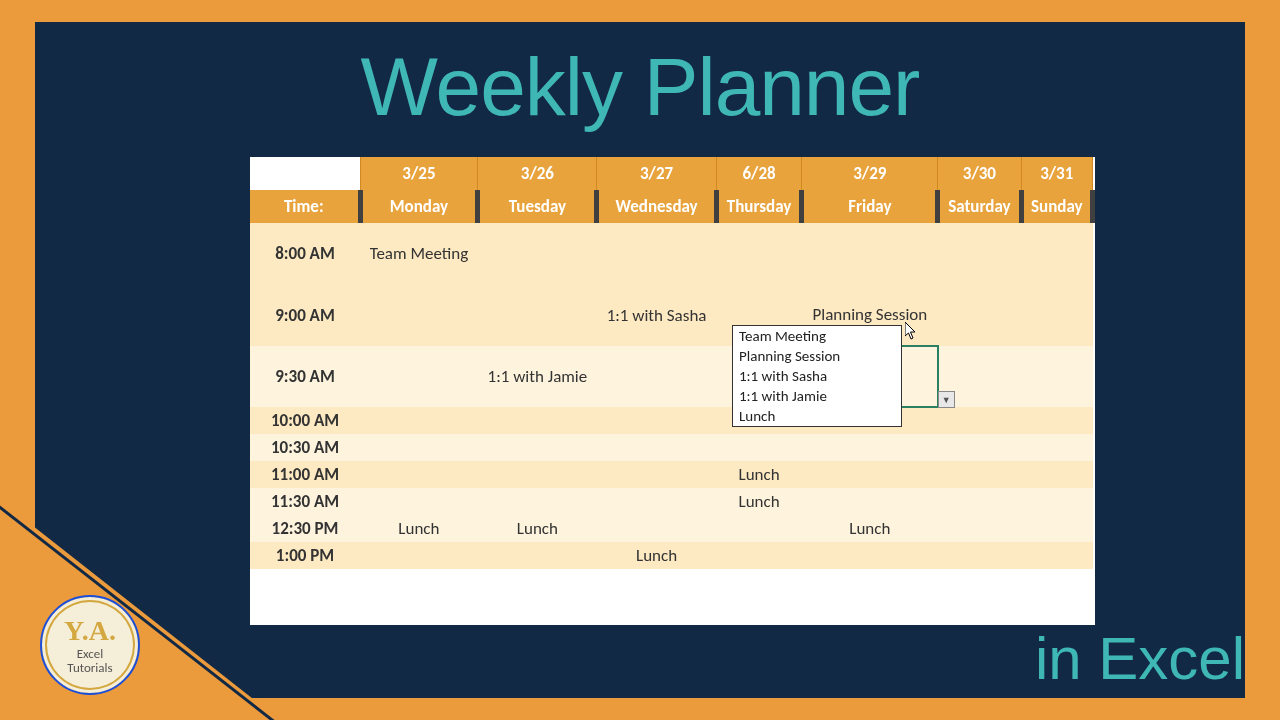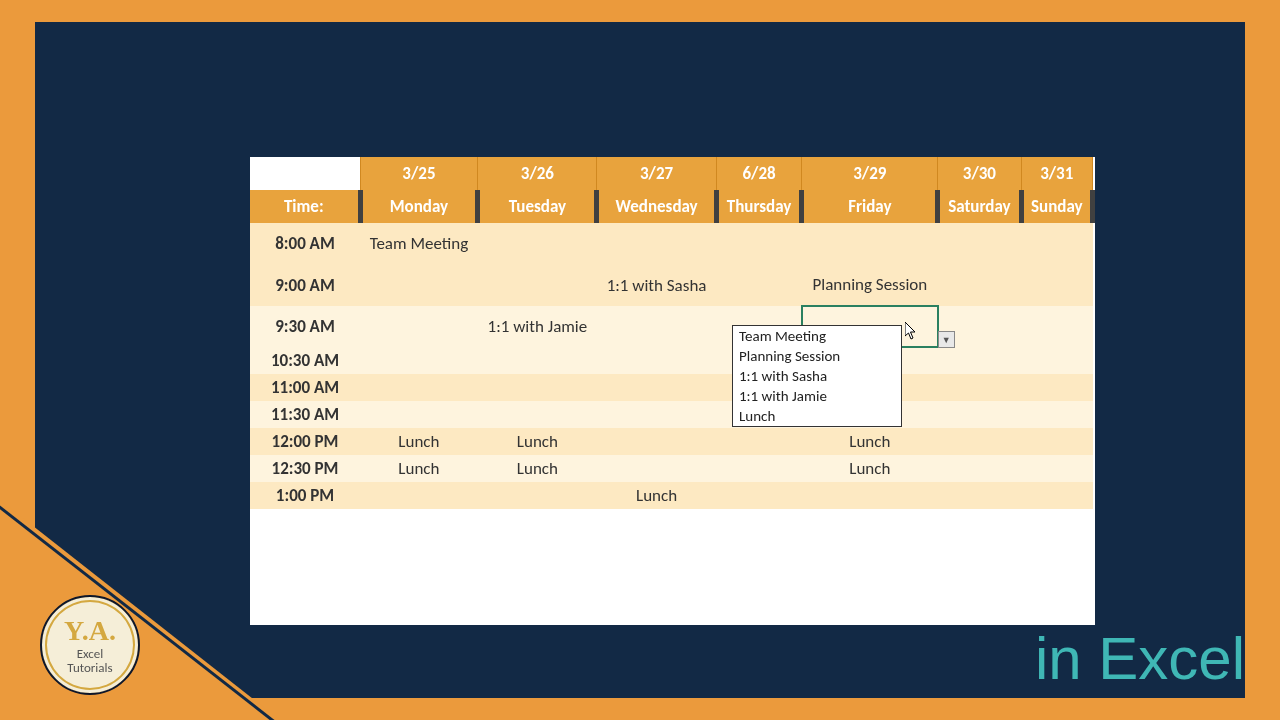--- a/index.html
+++ b/index.html
@@ -81,21 +81,21 @@
 .even-row td {
   background: #fef4de;
   text-align: center;
   padding: 3px 4px;
   color: #333;
 }
 .time-cell {
   width: 110px;
   font-weight: bold;
 }
-.tall td { padding: 10px 4px; margin-left: 6px; }
+.tall td { padding: 20px 4px; margin-left: 6px; }
 .selected-cell {
   border: 2px solid #2a8060 !important;
   position: relative;
 }
 .dropdown-btn {
   position: absolute;
   right: -18px;
   bottom: -2px;
   width: 17px;
   height: 17px;
@@ -151,21 +151,21 @@
   z-index: 6;
 }
 .logo {
   position: absolute;
   bottom: 25px;
   left: 40px;
   width: 100px;
   height: 100px;
   border-radius: 50%;
   background: #f5eed8;
-  border: 2px solid #0f172a;
+  border: 2px solid #1d4ed8;
   display: flex;
   flex-direction: column;
   align-items: center;
   justify-content: center;
   z-index: 10;
   box-shadow: inset 0 0 0 3px #f5eed8, inset 0 0 0 5px #d4a840;
 }
 .logo-ya {
   color: #d4a840;
   font-size: 28px;
@@ -176,20 +176,21 @@
   color: #555;
   font-size: 13px;
   text-align: center;
   line-height: 1.1;
 }
 </style>
 </head>
 <body>
 
 <div class="navy-panel">
+  <div class="title-top">Weekly Planner</div>
 
   <div class="spreadsheet">
     <table>
       <tbody>
           <tr class="header-row">
         <td class="time-cell"></td>
         <td>3/25</td>
         <td>3/26</td>
         <td>3/27</td>
         <td>6/28</td>
@@ -234,20 +235,30 @@
             <td></td>
             <td>1:1 with Jamie</td>
             <td></td>
             <td></td>
             <td class="selected-cell">
               <div class="dropdown-btn">▼</div>
             </td>
             <td></td>
             <td></td>
           </tr>
+          <tr class="odd-row">
+            <td class="time-cell">10:00 AM</td>
+            <td></td>
+            <td></td>
+            <td></td>
+            <td></td>
+            <td></td>
+            <td></td>
+            <td></td>
+          </tr>
           <tr class="even-row">
             <td class="time-cell">10:30 AM</td>
             <td></td>
             <td></td>
             <td></td>
             <td></td>
             <td></td>
             <td></td>
             <td></td>
           </tr>
@@ -261,30 +272,20 @@
             <td></td>
             <td></td>
           </tr>
           <tr class="even-row">
             <td class="time-cell">11:30 AM</td>
             <td></td>
             <td></td>
             <td></td>
             <td>Lunch</td>
             <td></td>
-            <td></td>
-            <td></td>
-          </tr>
-          <tr class="odd-row">
-            <td class="time-cell">12:00 PM</td>
-            <td>Lunch</td>
-            <td>Lunch</td>
-            <td></td>
-            <td></td>
-            <td>Lunch</td>
             <td></td>
             <td></td>
           </tr>
           <tr class="even-row">
             <td class="time-cell">12:30 PM</td>
             <td>Lunch</td>
             <td>Lunch</td>
             <td></td>
             <td></td>
             <td>Lunch</td>

